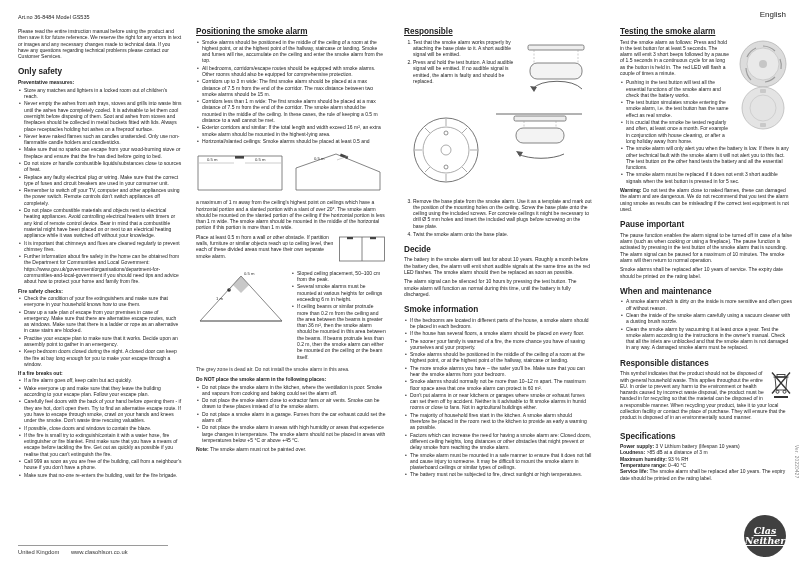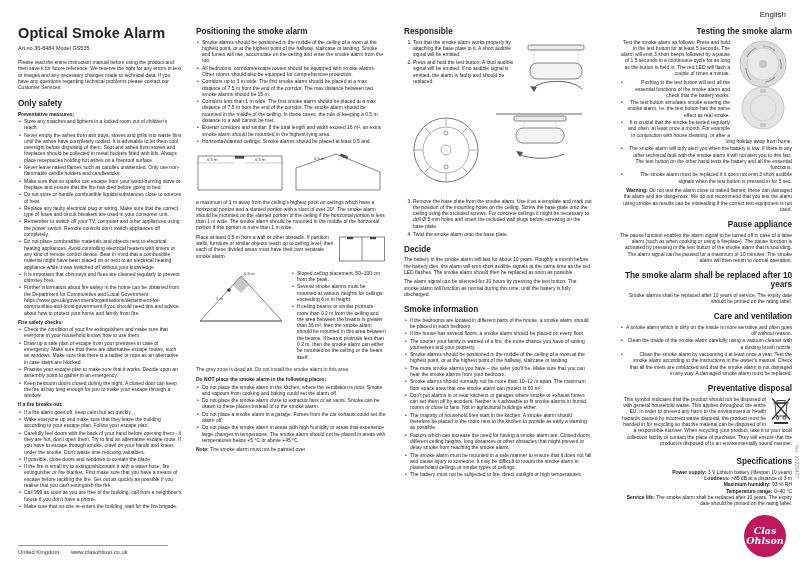--- a/index.html
+++ b/index.html
@@ -6,26 +6,26 @@
   html,body { background:#e9e9e9; }
   body { font-family:"Liberation Sans", sans-serif; }
   .page { position:relative; width:802px; height:567px; background:#ffffff; overflow:hidden; color:#1c1c1c; margin:0 auto; }
 
   .lang { position:absolute; top:10px; right:16px; font-size:8px; color:#222; }
 
   .col { position:absolute; top:14px; font-size:5px; line-height:1.26; color:#222; }
   .col1 { left:18px;  width:164px; }
   .col2 { left:196px; width:190px; }
   .col3 { left:404px; width:188px; }
-  .col4 { left:620px; width:172px;text-align:right; }
+  .col4 { left:620px; width:172px; }
 
   h1 { font-size:14.5px; font-weight:bold; letter-spacing:0.1px; margin:10px 0 3px; }
   .artno { font-size:5.5px; margin-bottom:7px; }
   h2 { font-size:8.2px; font-weight:bold; margin:8px 0 2.5px; line-height:1.1; }
-  h2.first { margin-top:13px; }
+  h2.first { margin-top:13px;text-decoration:underline; }
   .subhead { font-weight:bold; margin:3px 0 0.5px; }
   p { margin:0 0 3px; }
 
   ul, ol { margin:1px 0 3px; }
   ul { padding-left:6px; list-style:none; }
   ul li { position:relative; margin-bottom:1px; }
   ul li::before { content:"\2022"; position:absolute; left:-5px; top:0; }
   ol { padding-left:9px; }
   ol li { margin-bottom:1.5px; }
 
@@ -38,34 +38,33 @@
   .greynote { color:#333; margin-bottom:4px; }
   .note { margin-top:2px; }
 
   .footer { position:absolute; left:18px; bottom:12px; font-size:5.8px; color:#333; }
   .footer-line { width:150px; height:1px; background:#9a9a9a; margin-bottom:3px; }
   .footer .url { margin-left:10px; }
 
   .version { position:absolute; right:3px; bottom:88px; writing-mode:vertical-rl; font-size:4.6px; color:#888; letter-spacing:0.3px; }
 
   .logo { position:absolute; right:16px; bottom:10px; width:42px; height:42px; border-radius:50%;
-          background:#be185d; color:#fff; display:flex; flex-direction:column; align-items:center; justify-content:center;
-          font-family:"DejaVu Serif", serif; font-style:italic; font-weight:bold; font-size:9.5px; line-height:1.05; }
+          background:#404040; color:#fff; display:flex; flex-direction:column; align-items:center; justify-content:center;
+          font-family:"DejaVu Serif", serif; font-style:italic; font-weight:bold; font-size:9.5px; line-height:1.05;text-decoration:underline; }
 
   svg text { font-family:"Liberation Sans", sans-serif; }
 </style>
 </head>
 <body>
 
 <div class="page">
 
   <div class="lang">English</div>
 
   <section class="col col1">
-    <h1>Optical Smoke Alarm</h1>
     <div class="artno">Art.no 36-8484   Model GS535</div>
     <p>Please read the entire instruction manual before using the product and then save it for future reference. We reserve the right for any errors in text or images and any necessary changes made to technical data. If you have any questions regarding technical problems please contact our Customer Services.</p>
     <h2>Only safety</h2>
     <div class="subhead">Preventative measures:</div>
     <ul>
         <li>Store any matches and lighters in a locked room out of children's reach.</li>
         <li>Never empty the ashes from ash trays, stoves and grills into waste bins until the ashes have completely cooled. It is advisable to let them cool overnight before disposing of them. Soot and ashes from stoves and fireplaces should be collected in metal buckets fitted with lids. Always place receptacles holding hot ashes on a fireproof surface.</li>
         <li>Never leave naked flames such as candles unattended. Only use non-flammable candle holders and candlesticks.</li>
         <li>Make sure that no sparks can escape from your wood-burning stove or fireplace and ensure that the fire has died before going to bed.</li>
         <li>Do not store or handle combustible liquids/substances close to sources of heat.</li>
@@ -260,34 +259,33 @@
           <li>Pushing in the test button will test all the essential functions of the smoke alarm and check that the battery works.</li>
           <li>The test button simulates smoke entering the smoke alarm, i.e. the test button has the same effect as real smoke.</li>
           <li>It is crucial that the smoke be tested regularly and often, at least once a month. For example in conjunction with house cleaning, or after a long holiday away from home.</li>
           <li>The smoke alarm will only alert you when the battery is low. If there is any other technical fault with the smoke alarm it will not alert you to this fact. The test button on the other hand tests the battery and all the essential functions.</li>
           <li>The smoke alarm must be replaced if it does not emit 3 short audible signals when the test button is pressed in for 5 sec.</li>
         </ul>
     </div>
 
     <p><b>Warning:</b> <span>Do not test the alarm close to naked flames, these can damaged the alarm and are dangerous. We do not recommend that you test the alarm using smoke as results can be misleading if the correct test equipment is not used.</span></p>
 
-    <h2>Pause appliance</h2>
+    <h2>Pause important</h2>
     <p>The pause function enables the alarm signal to be turned off in case of a false alarm (such as when cooking or using a fireplace). The pause function is activated by pressing in the test button of the smoke alarm that is sounding. The alarm signal can be paused for a maximum of 10 minutes. The smoke alarm will then return to normal operation.</p>
 
-    <h2>The smoke alarm shall be replaced after 10 years</h2>
     <p>Smoke alarms shall be replaced after 10 years of service. The expiry date should be printed on the rating label.</p>
 
-    <h2>Care and ventilation</h2>
+    <h2>When and maintenance</h2>
     <ul>
         <li>A smoke alarm which is dirty on the inside is more sensitive and often goes off without reason.</li>
         <li>Clean the inside of the smoke alarm carefully using a vacuum cleaner with a dusting brush nozzle.</li>
         <li>Clean the smoke alarm by vacuuming it at least once a year. Test the smoke alarm according to the instructions in the owner's manual. Check that all the inlets are unblocked and that the smoke alarm is not damaged in any way. A damaged smoke alarm must be replaced.</li>
       </ul>
 
-    <h2>Preventative disposal</h2>
+    <h2>Responsible distances</h2>
     <div class="wrap">
       <svg class="fig-right" width="22" height="29" viewBox="0 0 22 29">
         <rect x="7" y="4.5" width="8" height="2.5" fill="none" stroke="#333" stroke-width="0.9"></rect>
         <line x1="3.5" y1="7" x2="18.5" y2="7" stroke="#333" stroke-width="0.9"></line>
         <polygon points="5,7 17,7 15.8,20 6.2,20" fill="none" stroke="#333" stroke-width="0.9"></polygon>
         <circle cx="7.5" cy="21.8" r="1.5" fill="none" stroke="#333" stroke-width="0.9"></circle>
         <circle cx="14.5" cy="21.8" r="1.5" fill="none" stroke="#333" stroke-width="0.9"></circle>
         <line x1="2" y1="2.5" x2="20" y2="23.5" stroke="#333" stroke-width="1.3"></line>
         <line x1="20" y1="2.5" x2="2" y2="23.5" stroke="#333" stroke-width="1.3"></line>
         <rect x="4" y="26" width="14" height="2" fill="#333"></rect>
@@ -308,16 +306,16 @@
   <div class="footer">
     <div class="footer-line"></div>
     <span>United Kingdom</span>
     <span class="url">www.clasohlson.co.uk</span>
   </div>
 
   <div class="version">Ver. 20220427</div>
 
   <div class="logo">
     <span>Clas</span>
-    <span>Ohlson</span>
+    <span>Neither</span>
   </div>
 
 </div>
 
 </body></html>

